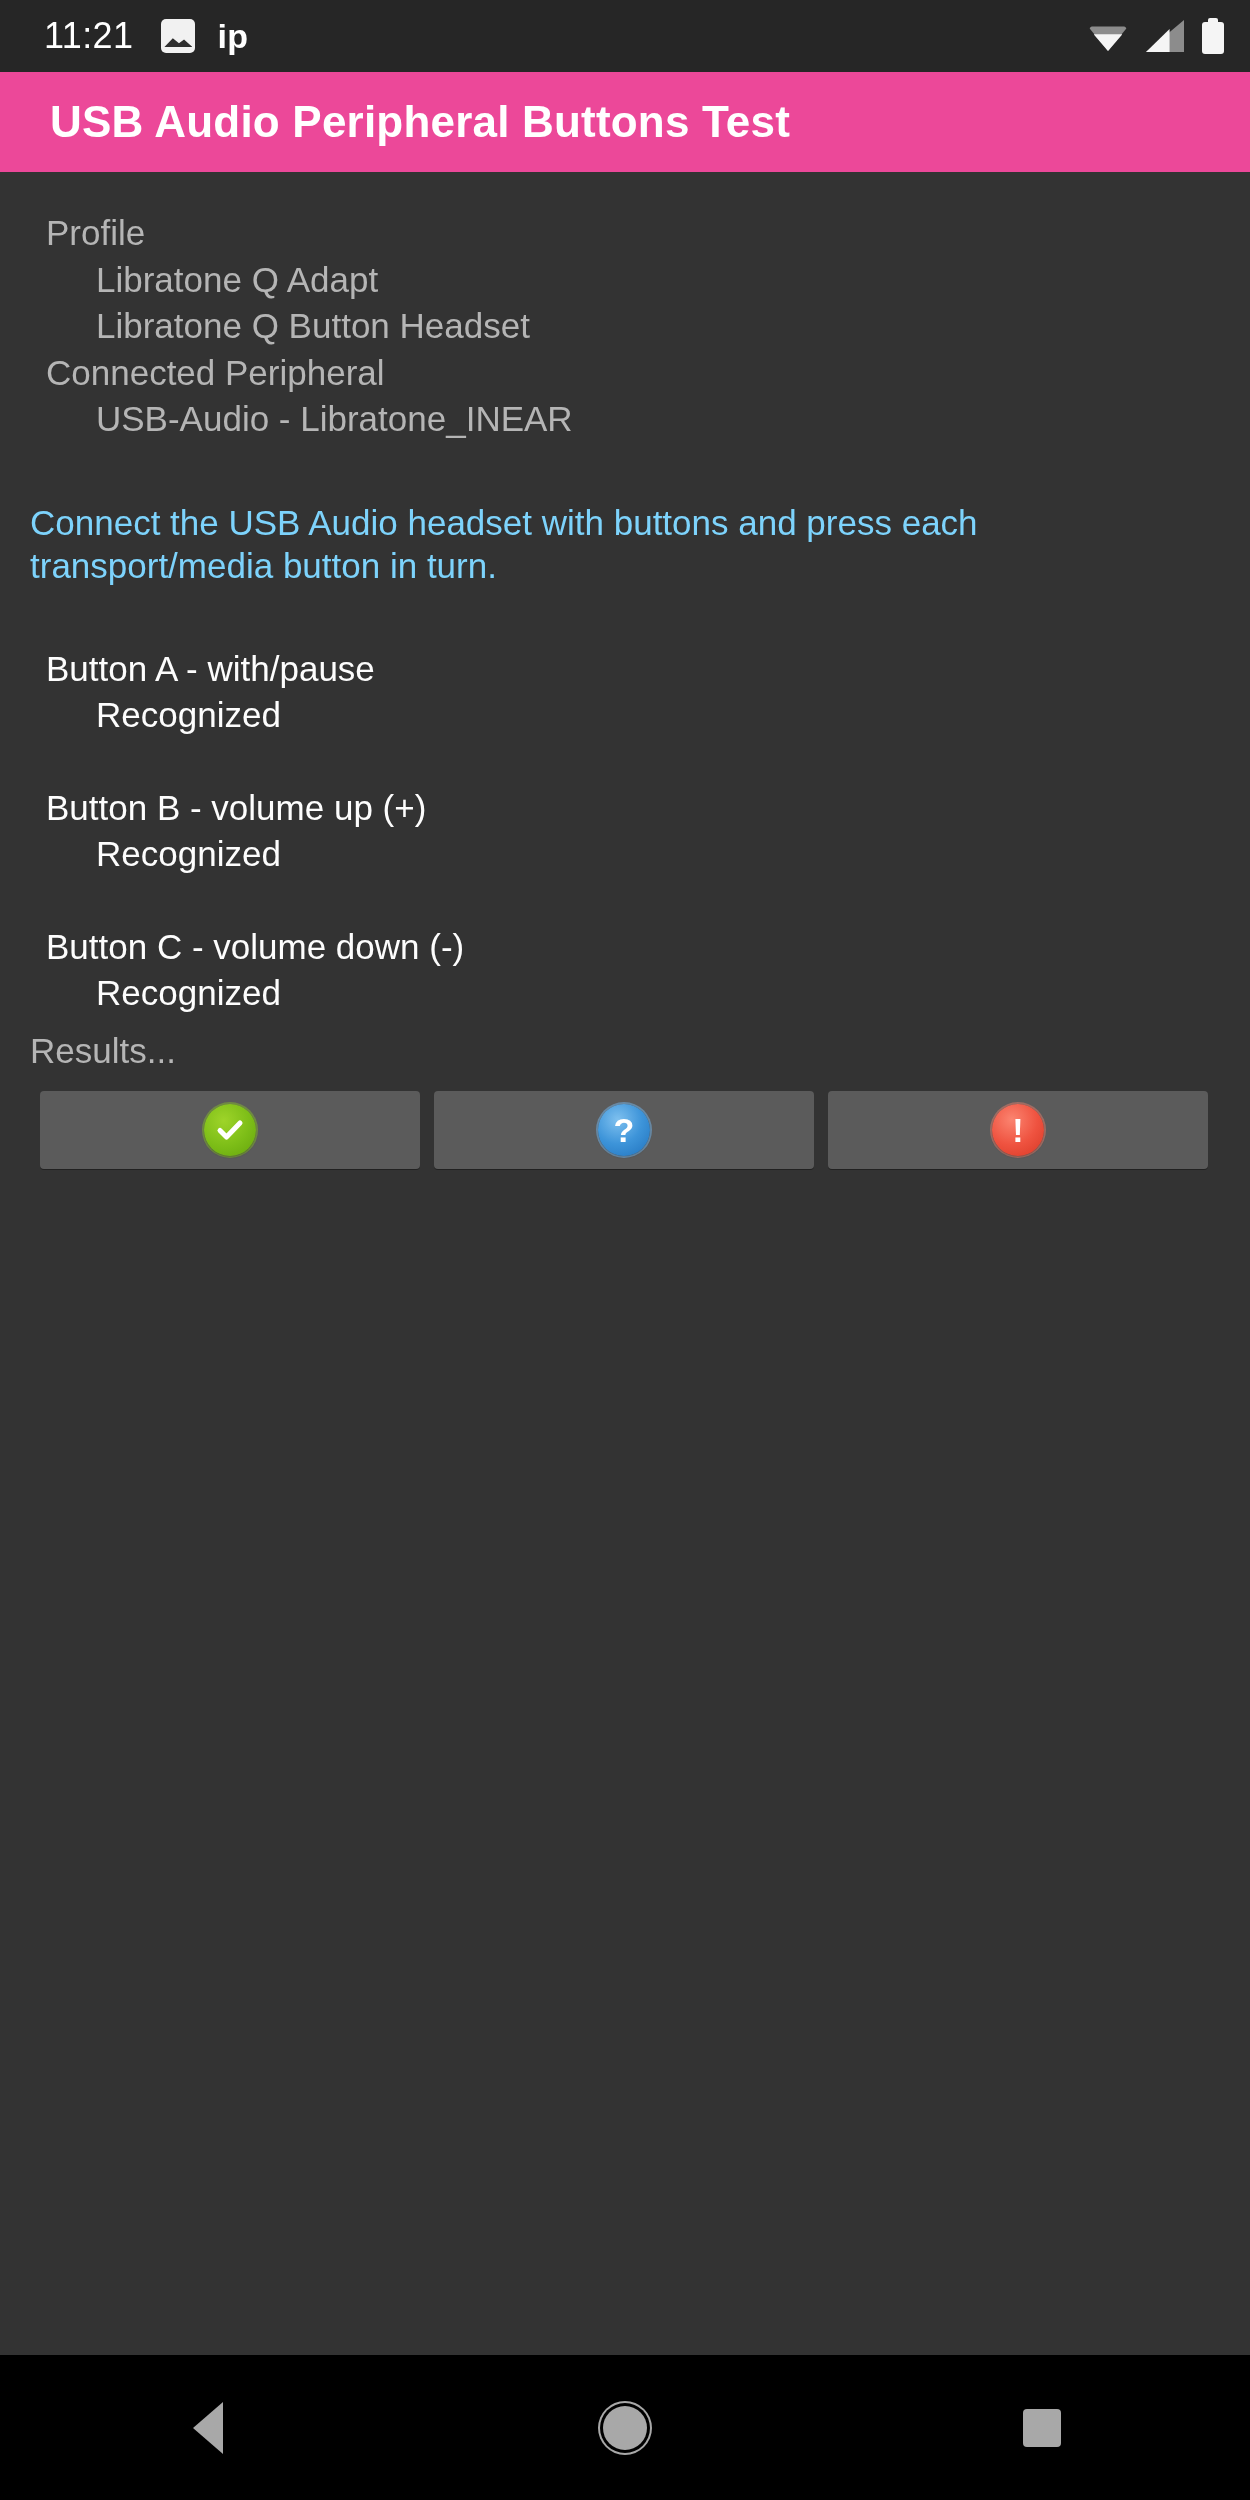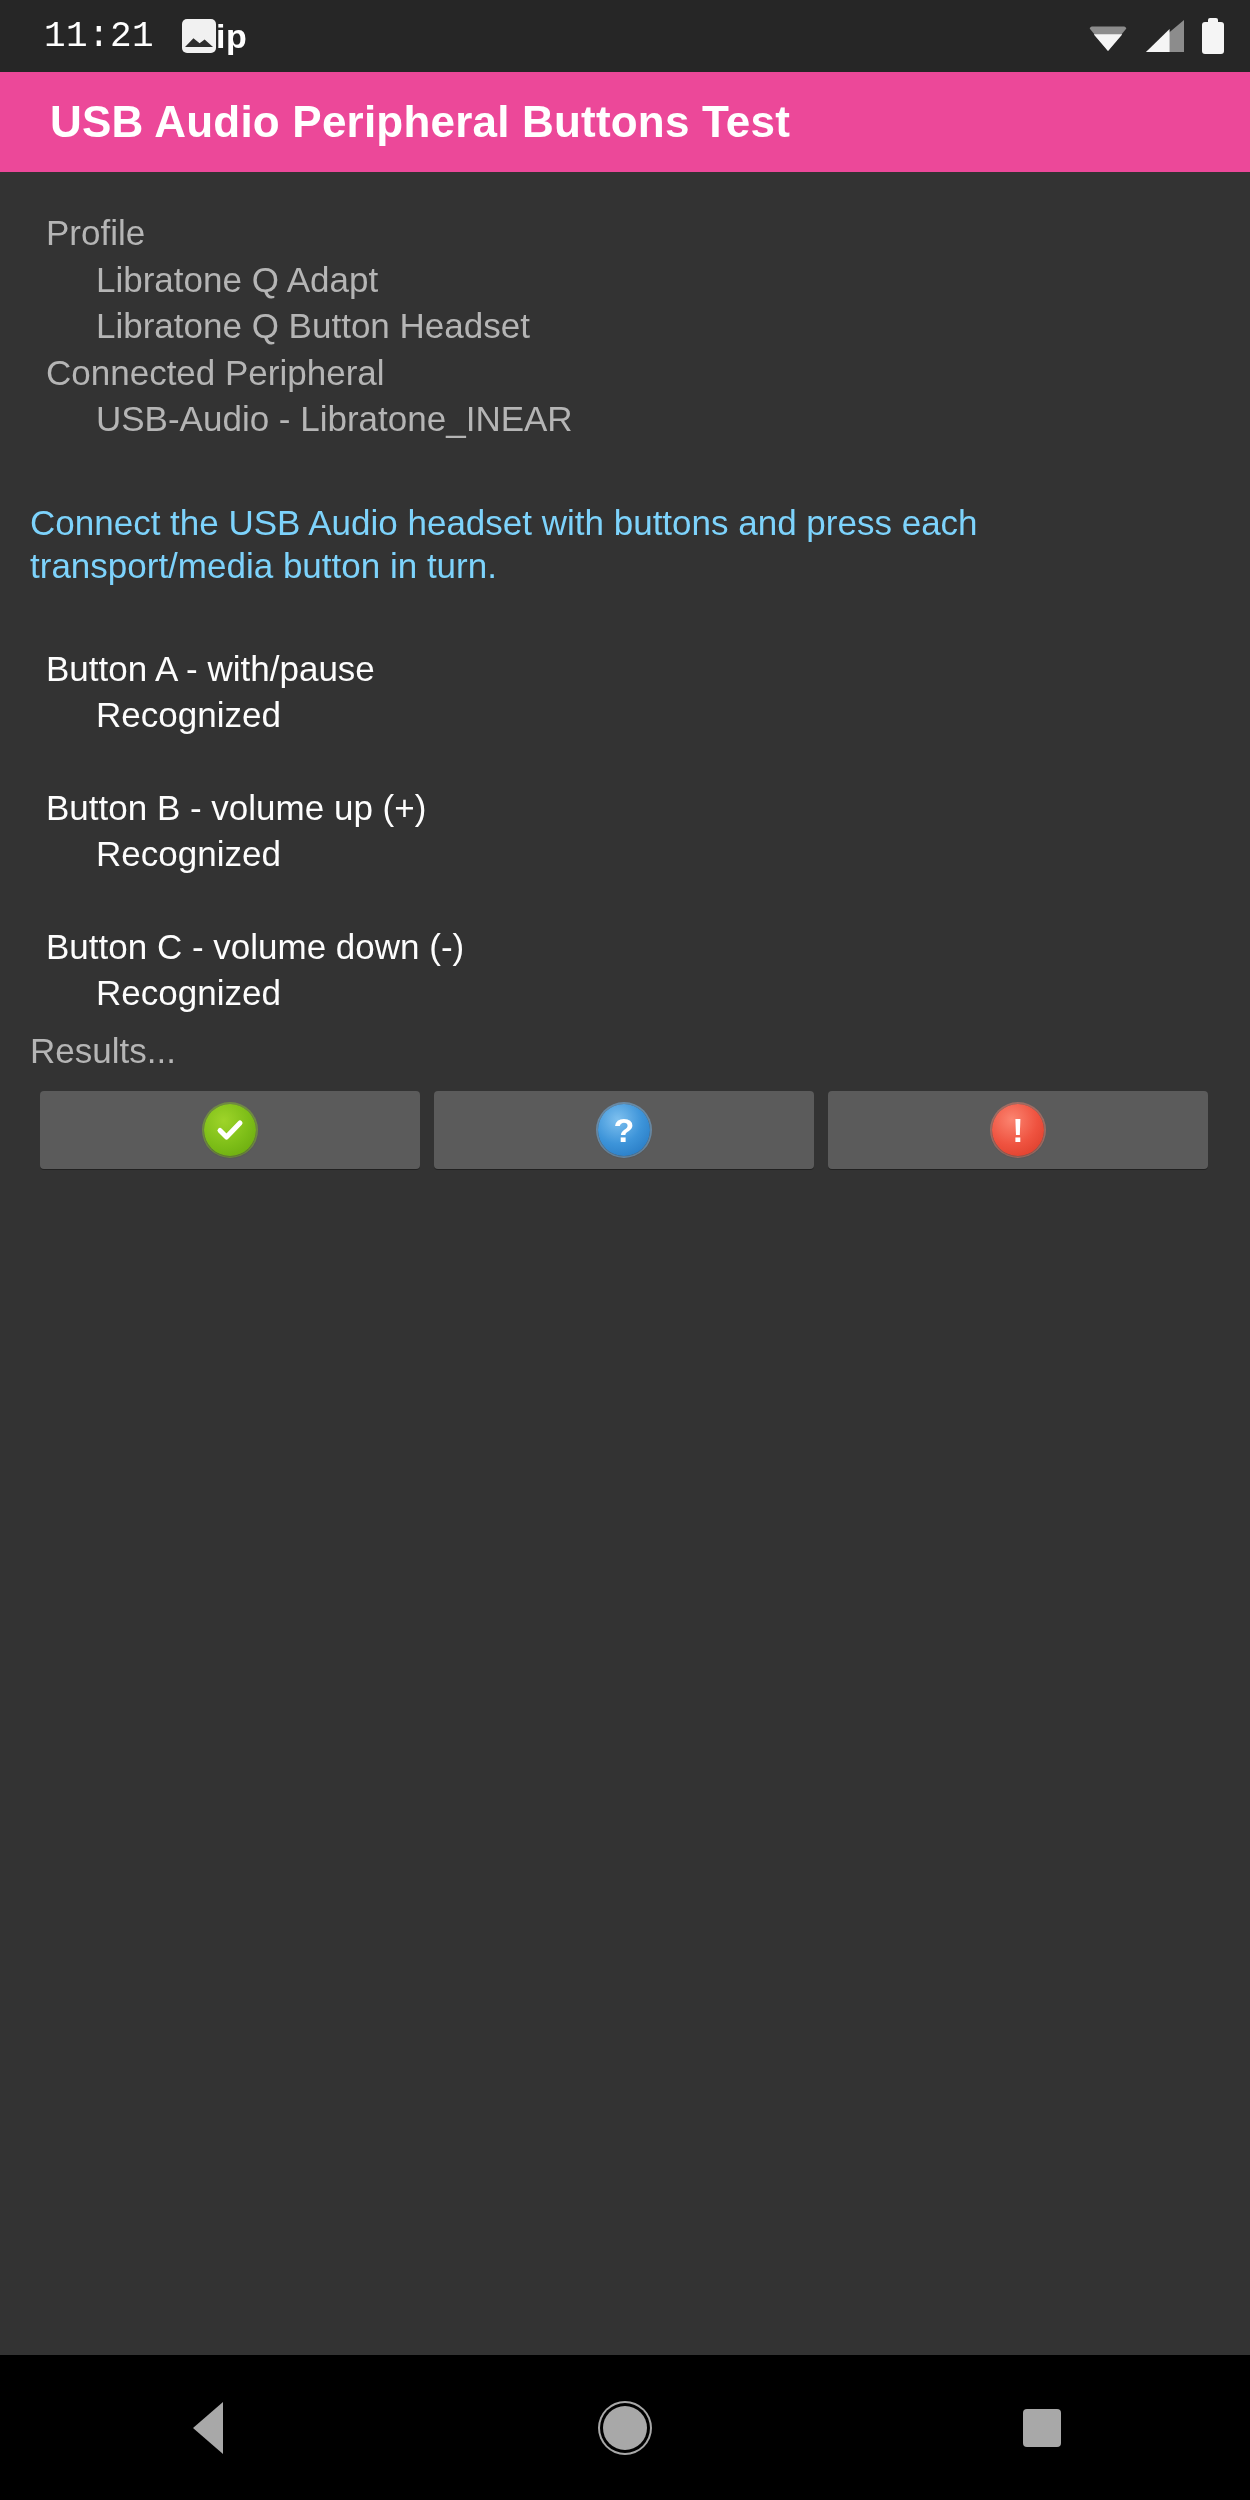--- a/index.html
+++ b/index.html
@@ -21,23 +21,22 @@
     height:72px;
     background:#262626;
     display:flex; align-items:center;
     padding:0 26px 0 44px;
     flex:0 0 auto;
   }
   #status-clock {
     color:#ffffff;
     font-size:36px;
     letter-spacing:0.4px;
-    font-family:Liberation Mono, monospace;
-  }
-  #status-left-icons { display:flex; align-items:center; margin-left:28px; }
+  }
+  #status-left-icons { display:flex; align-items:center; gap:22px; margin-left:28px; }
   .photo-icon {
     width:34px; height:34px;
     background:#f1f1f1;
     border-radius:5px;
     position:relative; overflow:hidden;
   }
   .photo-icon::after{
     content:"";
     position:absolute; left:3px; right:3px; bottom:6px; height:14px;
     background:

